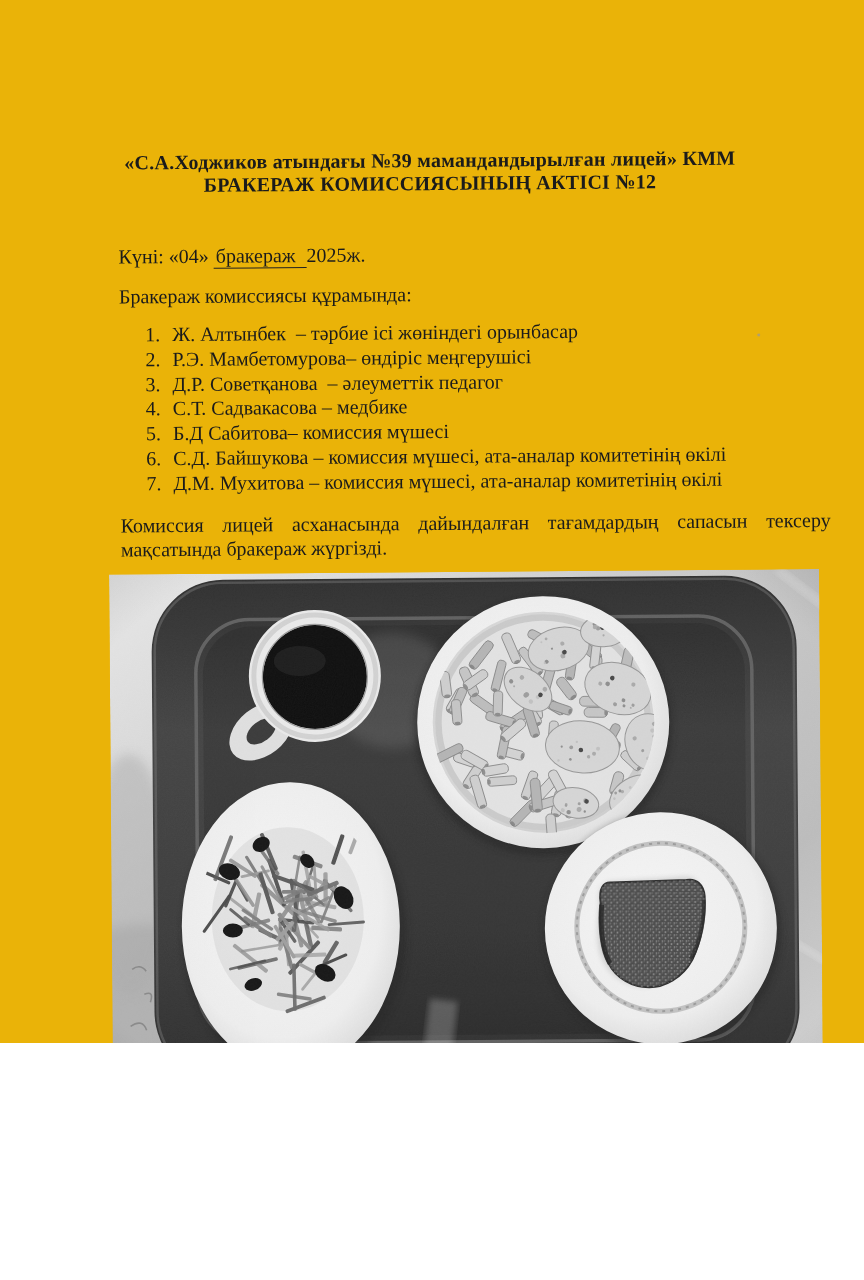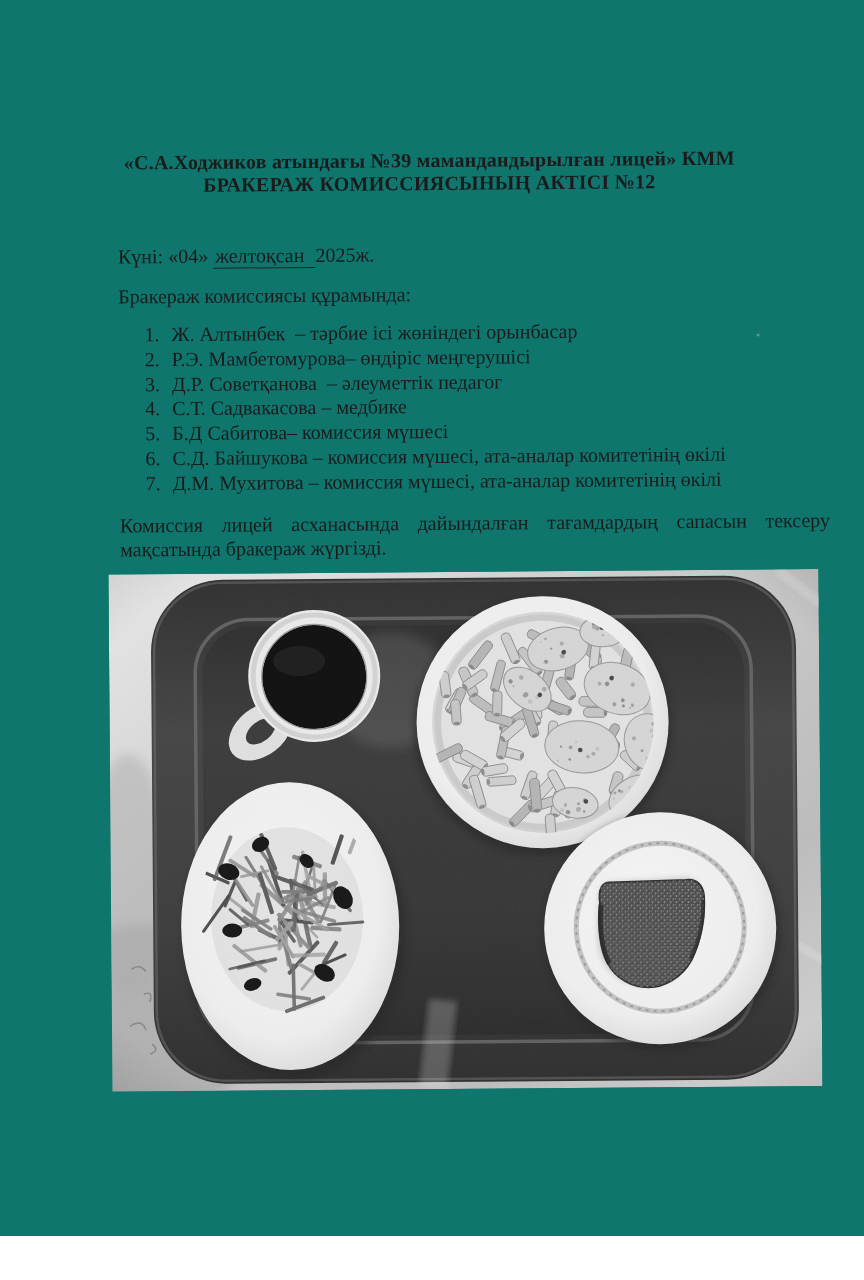--- a/index.html
+++ b/index.html
@@ -1,16 +1,16 @@
 <!DOCTYPE html>
 <html><head>
 <meta charset="utf-8">
 <style>
   html,body{margin:0;padding:0;background:#ffffff;}
-  .page{position:relative;width:864px;height:1236px;background:#0f766e;overflow:hidden;
+  .page{position:relative;width:864px;height:1043px;background:#eab308;overflow:hidden;
         font-family:"Liberation Serif","DejaVu Serif",serif;color:#1b1b1b;}
   .scan{position:absolute;inset:0;transform:rotate(-0.45deg);transform-origin:50% 42%;}
   .title-wrap{position:absolute;left:0;top:149px;width:864px;text-align:center;
               font-weight:700;font-size:20px;line-height:23px;letter-spacing:.25px;}
   .content{position:absolute;left:120px;top:243px;width:710px;font-size:20px;}
   .date-line{line-height:23px;white-space:pre;}
   .uline{border-bottom:1.7px solid #222;padding-right:11px;padding-left:2px;padding-bottom:1px;}
   .composition{margin-top:17px;line-height:23px;}
   .members{margin-top:14px;}
   .member{display:flex;line-height:24.8px;padding-left:26px;}
@@ -29,21 +29,21 @@
 
 <div class="page">
  <div class="scan">
 
   <div class="title-wrap">
     <div>«С.А.Ходжиков атындағы №39 мамандандырылған лицей» КММ</div>
     <div>БРАКЕРАЖ КОМИССИЯСЫНЫҢ АКТІСІ №12</div>
   </div>
 
   <div class="content">
-    <div class="date-line"><span>Күні: «04» </span><span class="uline">желтоқсан</span><span>2025ж.</span></div>
+    <div class="date-line"><span>Күні: «04» </span><span class="uline">бракераж</span><span>2025ж.</span></div>
 
     <div class="composition">Бракераж комиссиясы құрамында:</div>
 
     <div class="members">
       <div class="member">
             <span class="m-num">1.</span>
             <span class="m-text">Ж. Алтынбек  – тәрбие ісі жөніндегі орынбасар</span>
           </div>
       <div class="member">
             <span class="m-num">2.</span>

